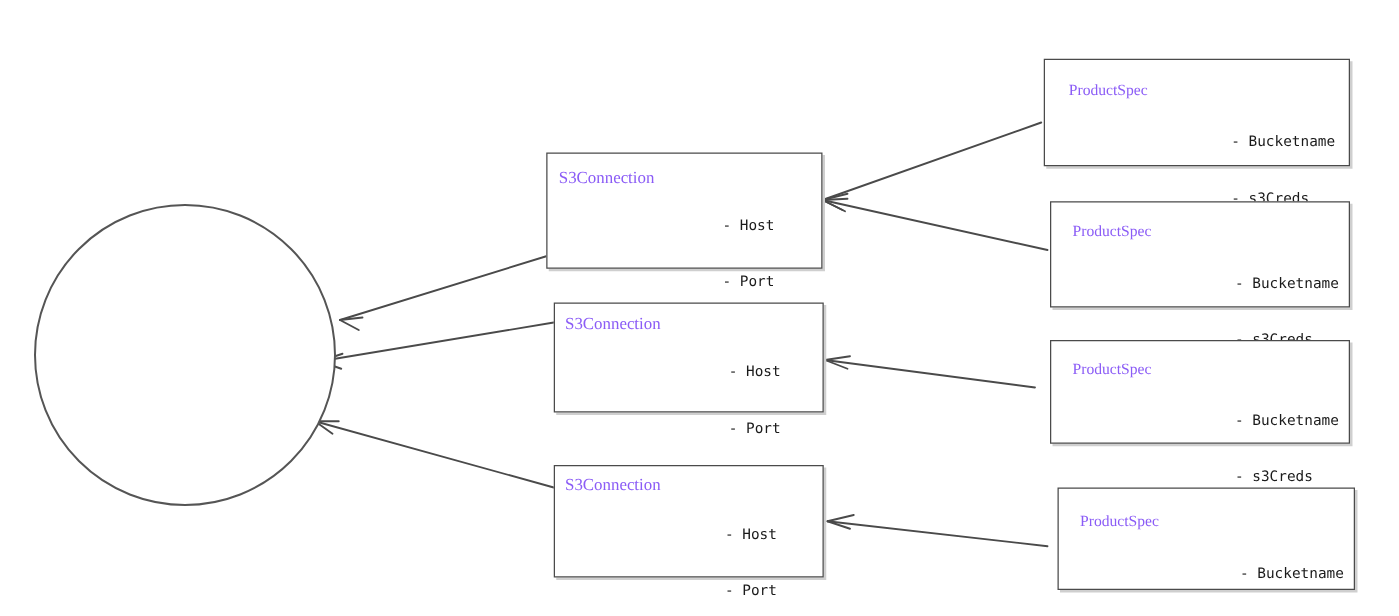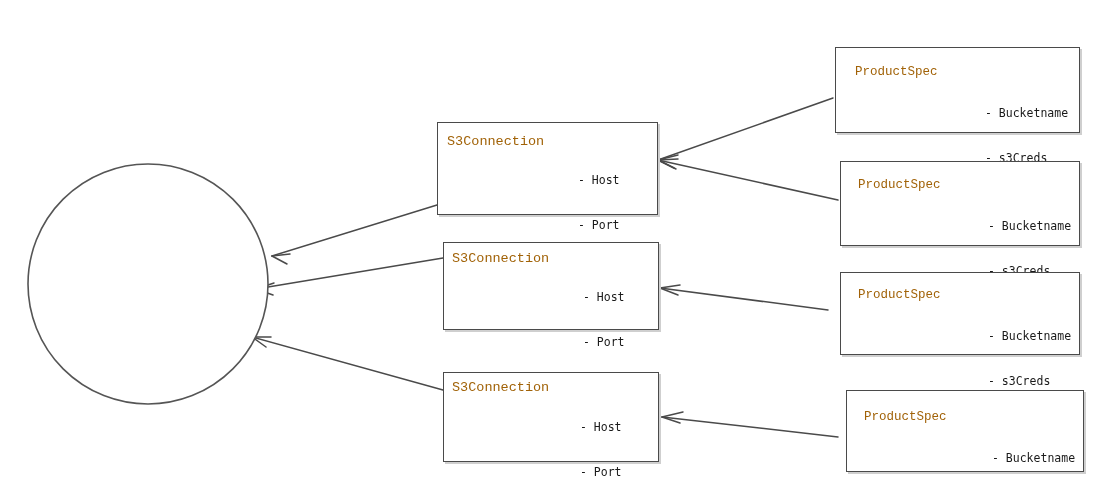--- a/index.html
+++ b/index.html
@@ -24,23 +24,23 @@
   }
   .node-box {
     position: absolute;
     box-sizing: border-box;
     background: #ffffff;
     border: 1.6px solid #4a4a4a;
     box-shadow: 2px 2px 0 0 #cfcfcf;
   }
   .node-title {
     position: absolute;
-    font-family: Liberation Mono, monospace;
+    font-family: Liberation Serif, serif;
     font-size: 13.5px;
-    color: #a16207;
+    color: #8b5cf6;
     white-space: pre;
     letter-spacing: 0px;
   }
   .node-fields {
     position: absolute;
     font-family: "DejaVu Sans Mono", "Liberation Mono", monospace;
     font-size: 11.5px;
     color: #1a1a1a;
     line-height: 15px;
     white-space: pre;

